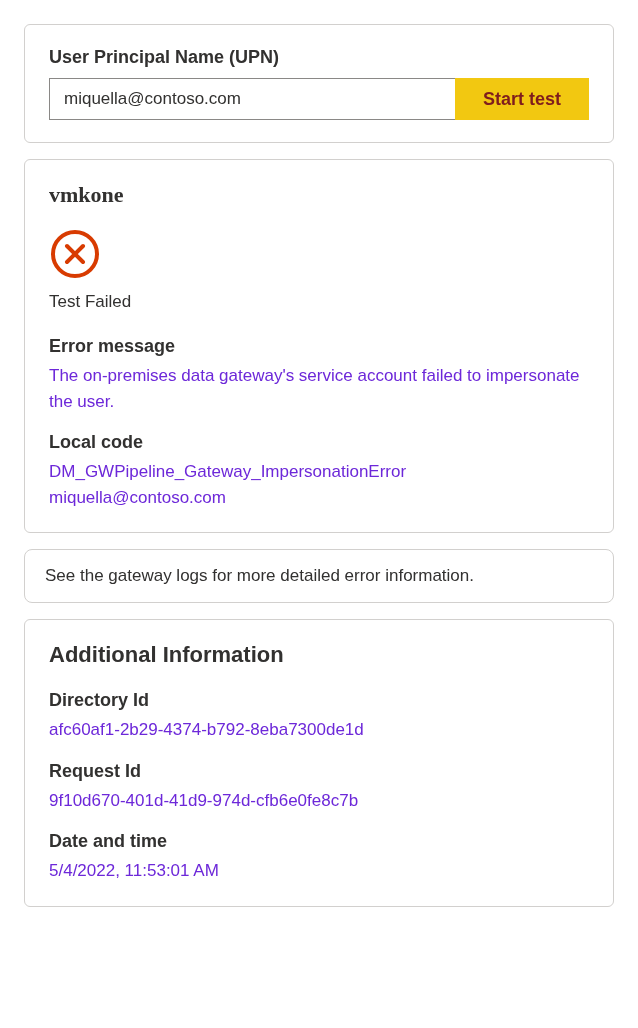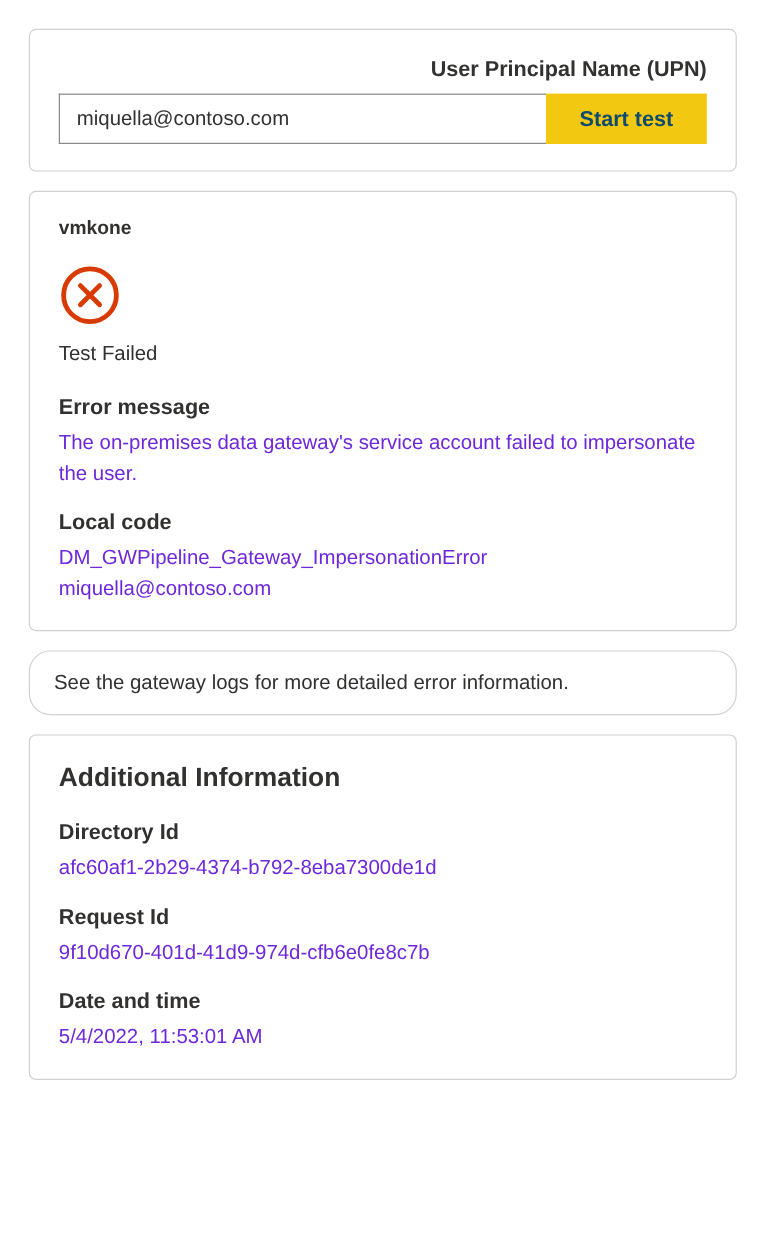--- a/index.html
+++ b/index.html
@@ -16,31 +16,30 @@
     }
     .card {
       border: 1px solid #d2d0ce;
       border-radius: 6px;
       padding: 22px 24px;
       margin-bottom: 16px;
       background: #ffffff;
     }
     .card-slim {
       border: 1px solid #d2d0ce;
-      border-radius: 18px;
+      border-radius: 8px;
       padding: 16px 20px;
       margin-bottom: 16px;
       background: #ffffff;
     }
     .upn-label {
       font-weight: 600;
       font-size: 18px;
       margin-bottom: 10px;
       display: block;
-      text-align: right;
     }
     .input-row {
       display: flex;
       width: 100%;
     }
     .upn-input {
       flex: 1;
       border: 1px solid #8a8886;
       border-right: none;
       padding: 10px 14px;
@@ -51,26 +50,27 @@
     }
     .start-test-btn {
       background: #ffd700;
       background: #f2c811;
       border: none;
       padding: 10px 28px;
       font-size: 18px;
       font-weight: 600;
       font-family: inherit;
       cursor: pointer;
-      color: #0c4a6e;
+      color: #7f1d1d;
     }
     .result-title {
-      font-size: 16px;
+      font-size: 22px;
       font-weight: 600;
       margin-bottom: 20px;
+      font-family: Liberation Serif, serif;
     }
     .status-block {
       margin-bottom: 24px;
     }
     .error-icon {
       display: inline-block;
       margin-bottom: 6px;
     }
     .status-text {
       font-size: 17px;

